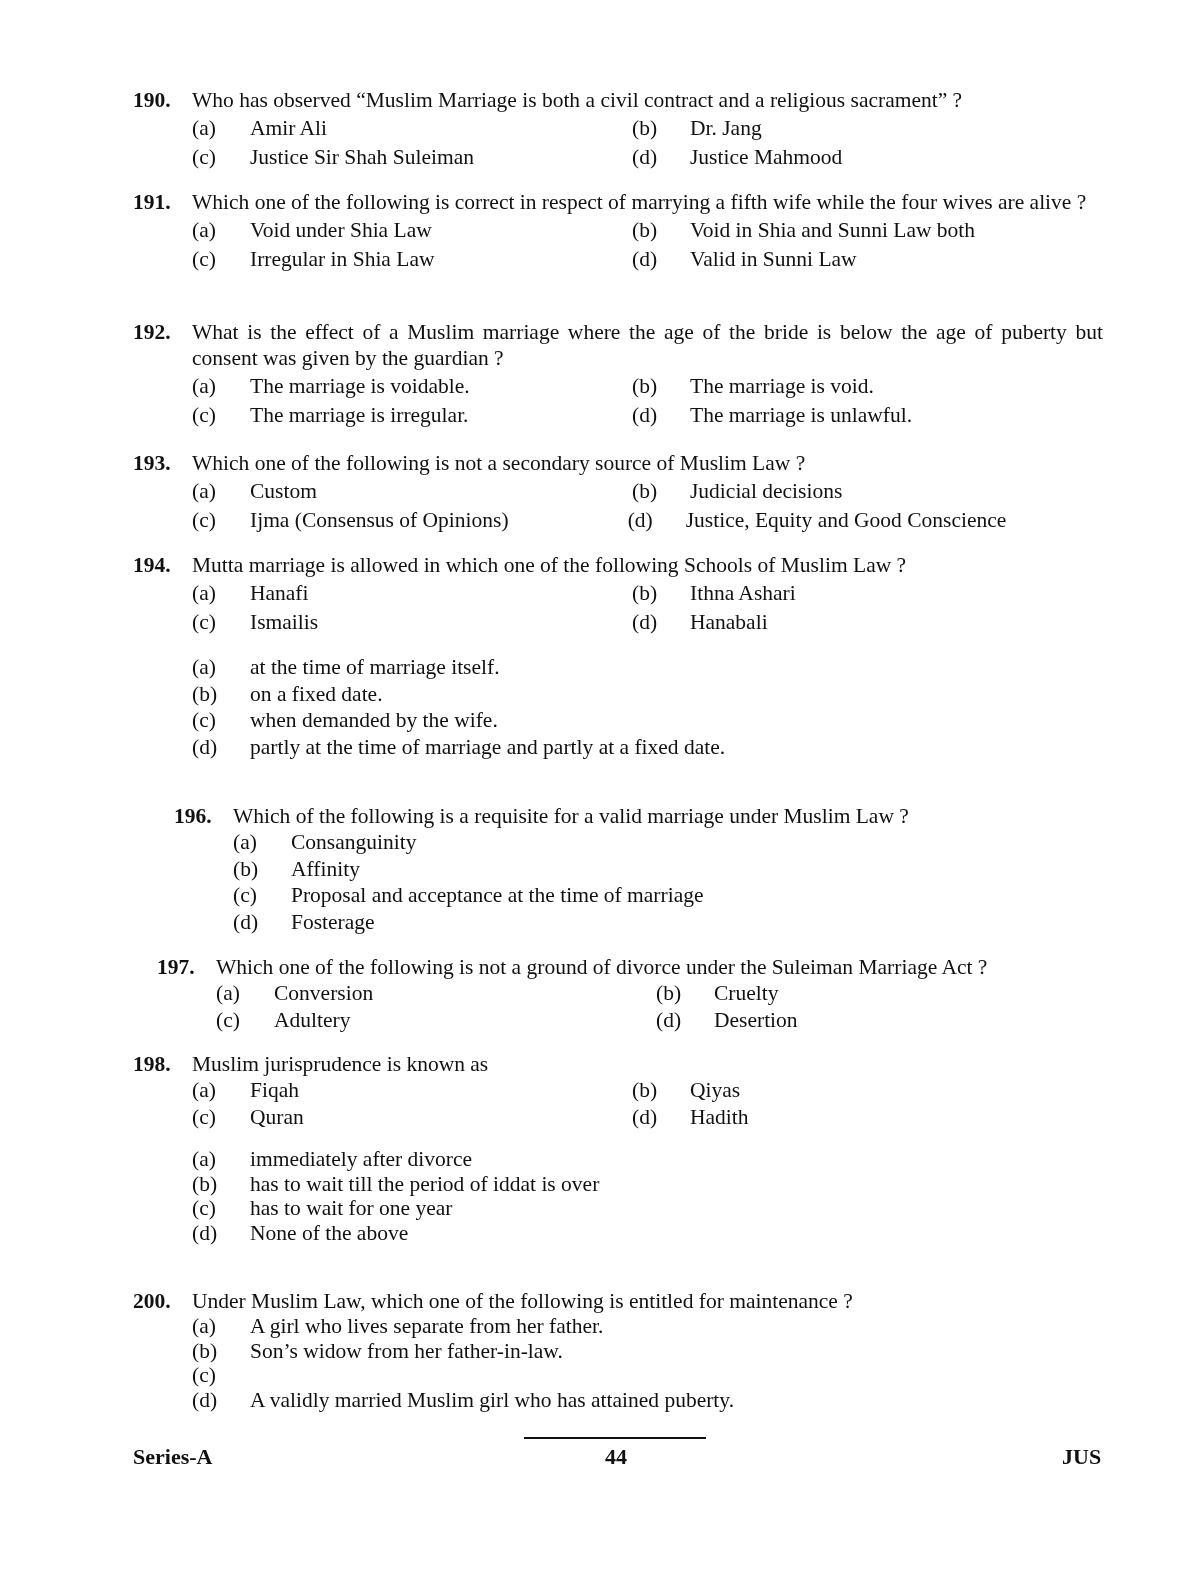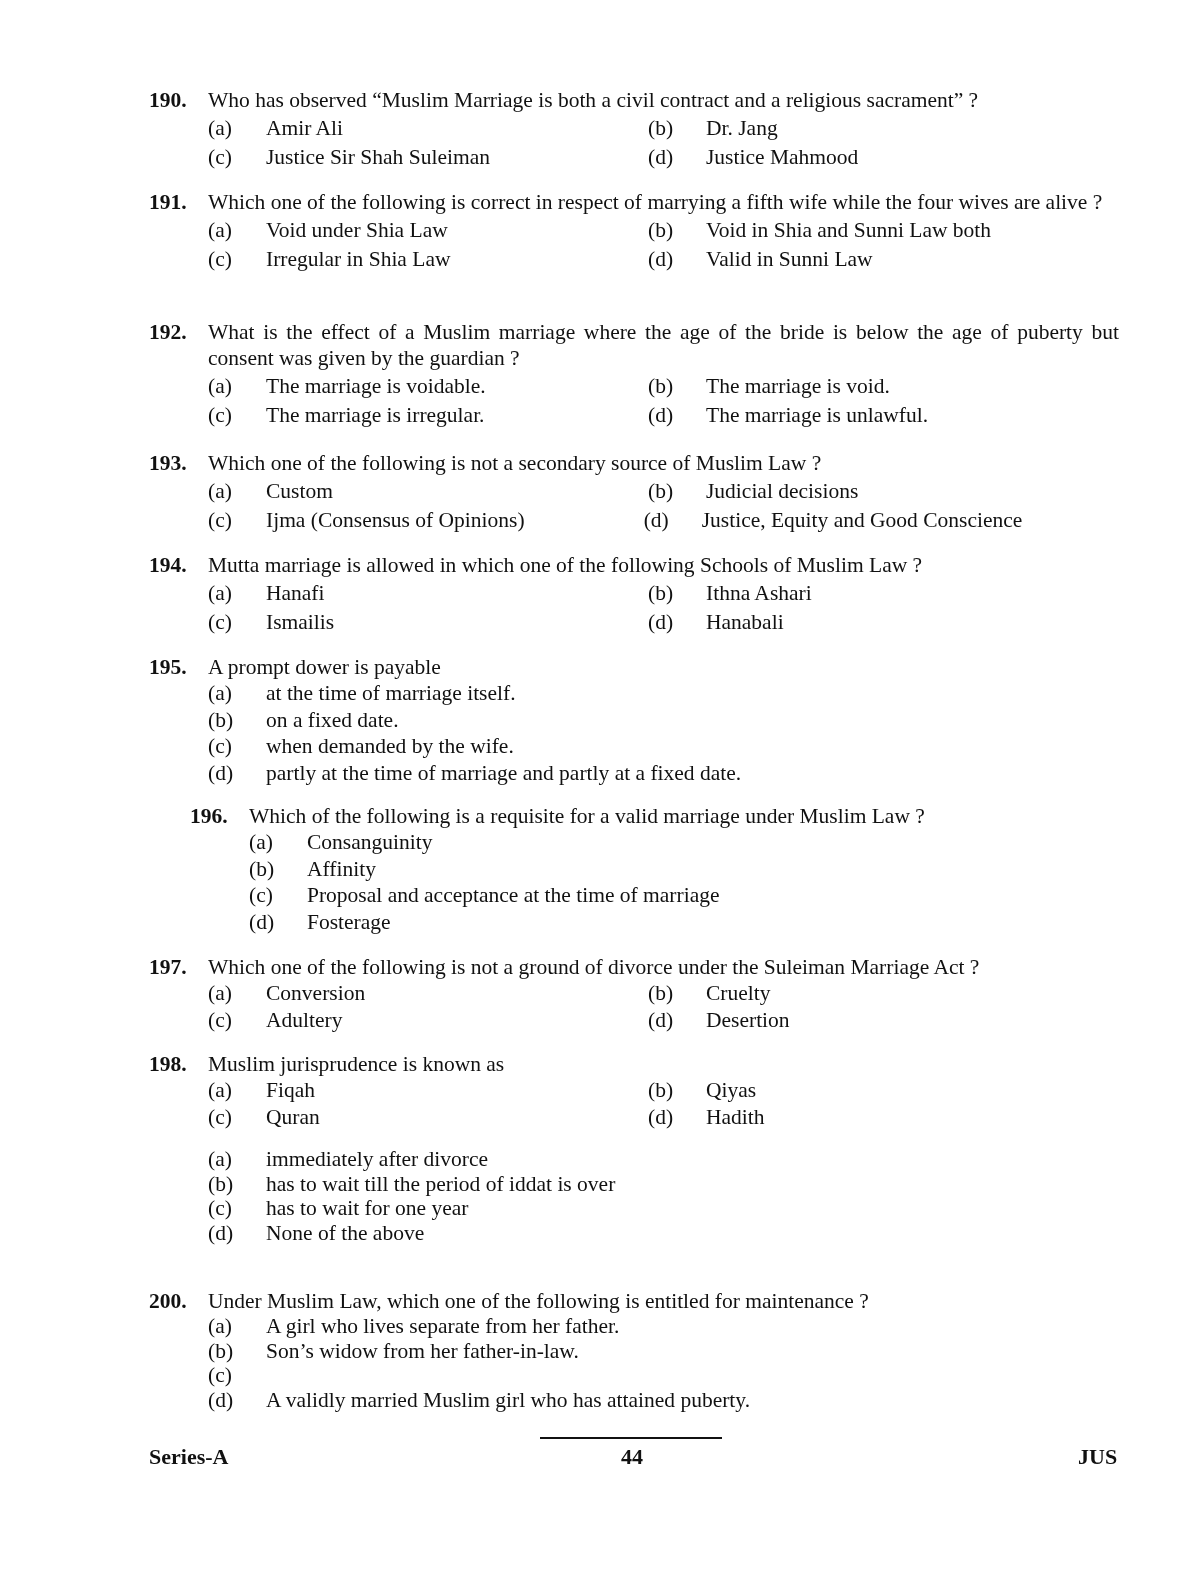--- a/index.html
+++ b/index.html
@@ -1,21 +1,21 @@
 <!DOCTYPE html>
 <html><head>
 <meta charset="utf-8">
 <style>
   html, body { margin: 0; padding: 0; background: #ffffff; }
   body {
     width: 1177px; height: 1578px; position: relative; overflow: hidden;
     font-family: "Liberation Serif", "DejaVu Serif", serif;
     color: #111111;
   }
-  .page { position: absolute; left: 16px; top: 0; width: 1001px; height: 1578px; text-decoration: underline; }
+  .page { position: absolute; left: 0; top: 0; width: 1001px; height: 1578px; text-decoration: underline; }
   .q { position: absolute; left: 133px; width: 970px; font-size: 21.5px; line-height: 26px; }
   .q-head { display: flex; }
   .q-num { font-weight: bold; width: 59px; flex: none; }
   .q-text { flex: 1; text-align: justify; }
   .opts { margin-left: 59px; }
   .row { display: flex; height: 29px; align-items: center; }
   .row.tight { height: 26.5px; }
   .opt { display: flex; width: 440px; }
   .opt .lbl { width: 58px; flex: none; }
   .footer { position: absolute; top: 1444px; font-size: 22px; font-weight: bold; }
@@ -165,24 +165,20 @@
           </div>
         <div class="opt">
             <span class="lbl">(d)</span>
             <span>Hanabali</span>
           </div>
       </div>
     </div>
   </div>
 
   <div class="q" style="top:654px;">
-    <div class="q-head">
-      <span class="q-num">195.</span>
-      <span class="q-text">A prompt dower is payable</span>
-    </div>
     <div class="opts">
       <div class="row tight">
           <div class="opt" style="width:800px;">
             <span class="lbl">(a)</span>
             <span>at the time of marriage itself.</span>
           </div>
         </div>
       <div class="row tight">
           <div class="opt" style="width:800px;">
             <span class="lbl">(b)</span>
@@ -230,21 +226,21 @@
         </div>
       <div class="row tight">
           <div class="opt" style="width:800px;">
             <span class="lbl">(d)</span>
             <span>Fosterage</span>
           </div>
         </div>
     </div>
   </div>
 
-  <div class="q" style="top:954px;">
+  <div class="q" style="top:954px;margin-left:24px;">
     <div class="q-head">
       <span class="q-num">197.</span>
       <span class="q-text">Which one of the following is not a ground of divorce under the Suleiman Marriage Act ?</span>
     </div>
     <div class="opts">
       <div class="row tight">
         <div class="opt">
             <span class="lbl">(a)</span>
             <span>Conversion</span>
           </div>

